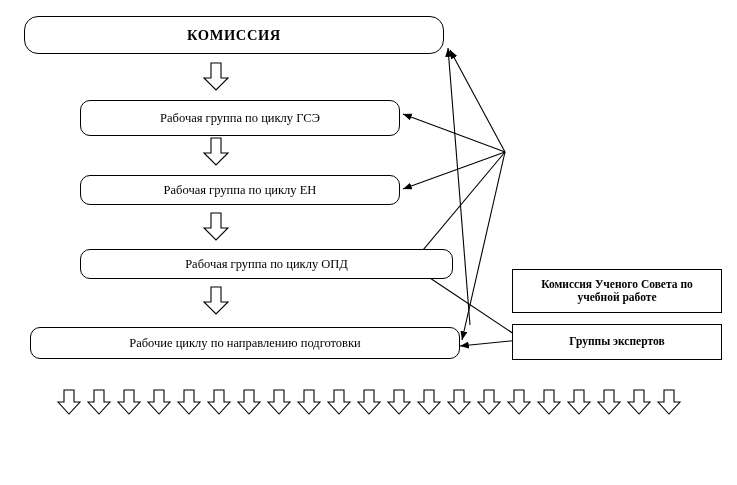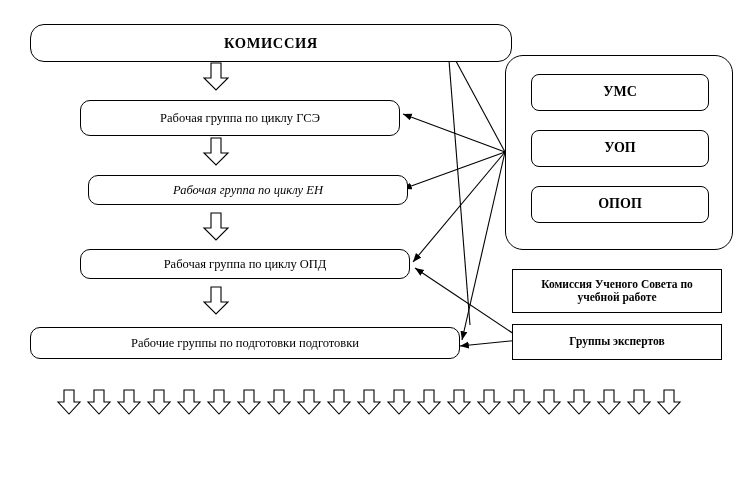--- a/index.html
+++ b/index.html
@@ -97,67 +97,56 @@
       <path class="arrow-line" d="M505,152 L403,189" marker-end="url(#ah)"></path>
       <path class="arrow-line" d="M505,152 L413,262" marker-end="url(#ah)"></path>
       <path class="arrow-line" d="M505,152 L462,340" marker-end="url(#ah)"></path>
 
       <path class="arrow-line" d="M520,340 L460,346" marker-end="url(#ah)"></path>
       <path class="arrow-line" d="M520,338 L415,268" marker-end="url(#ah)"></path>
       <path class="arrow-line" d="M470,325 L448,48" marker-end="url(#ah)"></path>
     </g>
   </svg>
 
-  <div class="box rounded-lg t-commission" style="left:30px; top:16px; width:482px; height:38px;margin-top:8px;">
+  <div class="box rounded-lg t-commission" style="left:24px; top:16px; width:420px; height:38px;">
     <span>КОМИССИЯ</span>
   </div>
 
   <svg class="down-arrow" style="left:202px; top:62px;" width="28" height="30" viewBox="0 0 28 30">
     <path d="M9,1 L19,1 L19,16 L26,16 L14,28 L2,16 L9,16 Z" fill="#ffffff" stroke="#000000" stroke-width="1.1"></path>
   </svg>
 
   <div class="box rounded-md t-group" style="left:80px; top:100px; width:320px; height:36px;">
     <span>Рабочая группа по циклу ГСЭ</span>
   </div>
 
   <svg class="down-arrow" style="left:202px; top:137px;" width="28" height="30" viewBox="0 0 28 30">
     <path d="M9,1 L19,1 L19,16 L26,16 L14,28 L2,16 L9,16 Z" fill="#ffffff" stroke="#000000" stroke-width="1.1"></path>
   </svg>
 
-  <div class="box rounded-md t-group" style="left:88px; top:175px; width:320px; height:30px;font-style:italic;">
+  <div class="box rounded-md t-group" style="left:80px; top:175px; width:320px; height:30px;">
     <span>Рабочая группа по циклу ЕН</span>
   </div>
 
   <svg class="down-arrow" style="left:202px; top:212px;" width="28" height="30" viewBox="0 0 28 30">
     <path d="M9,1 L19,1 L19,16 L26,16 L14,28 L2,16 L9,16 Z" fill="#ffffff" stroke="#000000" stroke-width="1.1"></path>
   </svg>
 
-  <div class="box rounded-md t-group" style="left:80px; top:249px; width:330px; height:30px;">
+  <div class="box rounded-md t-group" style="left:80px; top:249px; width:373px; height:30px;">
     <span>Рабочая группа по циклу ОПД</span>
   </div>
 
   <svg class="down-arrow" style="left:202px; top:286px;" width="28" height="30" viewBox="0 0 28 30">
     <path d="M9,1 L19,1 L19,16 L26,16 L14,28 L2,16 L9,16 Z" fill="#ffffff" stroke="#000000" stroke-width="1.1"></path>
   </svg>
 
   <div class="box rounded-md t-group" style="left:30px; top:327px; width:430px; height:32px;">
-    <span>Рабочие группы по подготовки подготовки</span>
+    <span>Рабочие циклу по направлению подготовки</span>
   </div>
 
-  <div class="outer-panel" style="left:505px; top:55px; width:228px; height:195px;">
-    <div class="box rounded-sm t-panel" style="left:25px; top:18px; width:178px; height:37px;">
-      <span>УМС</span>
-    </div>
-    <div class="box rounded-sm t-panel" style="left:25px; top:74px; width:178px; height:37px;">
-      <span>УОП</span>
-    </div>
-    <div class="box rounded-sm t-panel" style="left:25px; top:130px; width:178px; height:37px;">
-      <span>ОПОП</span>
-    </div>
-  </div>
 
   <div class="box sq t-small-bold" style="left:512px; top:269px; width:210px; height:44px;">
     <span>Комиссия Ученого Совета по учебной работе</span>
   </div>
 
   <div class="box sq t-small-bold" style="left:512px; top:324px; width:210px; height:36px;align-items:center;">
     <span>Группы экспертов</span>
   </div>
 
   <svg class="layer" style="pointer-events:none;" viewBox="0 0 737 485">

